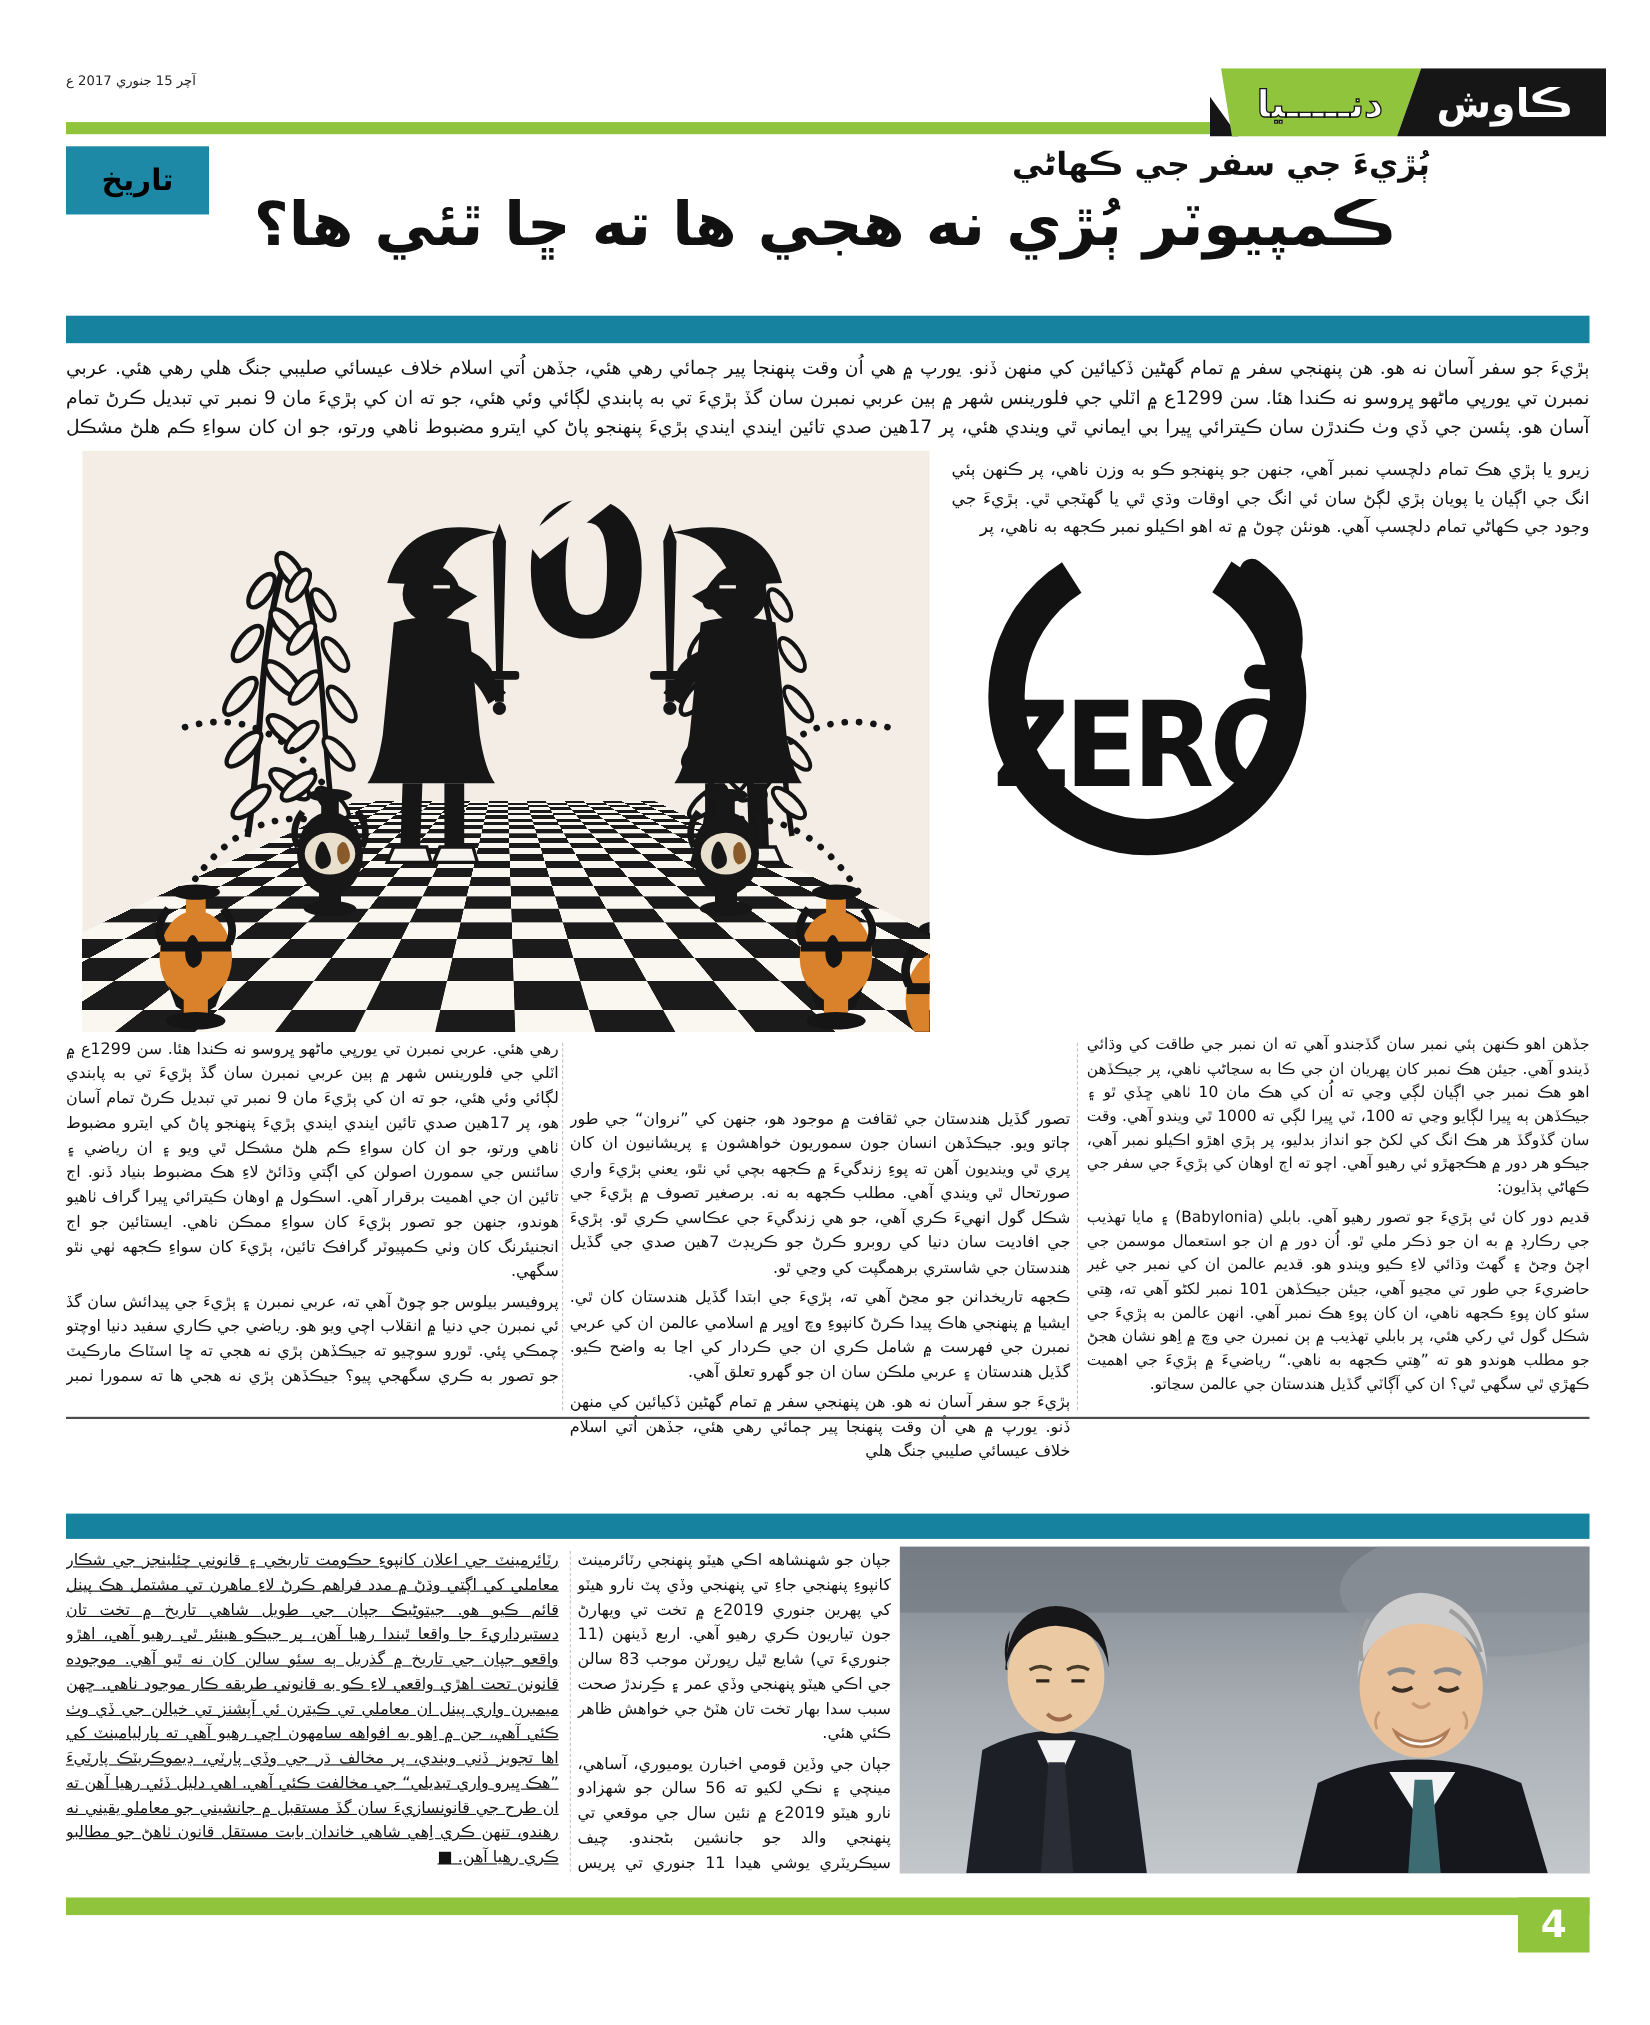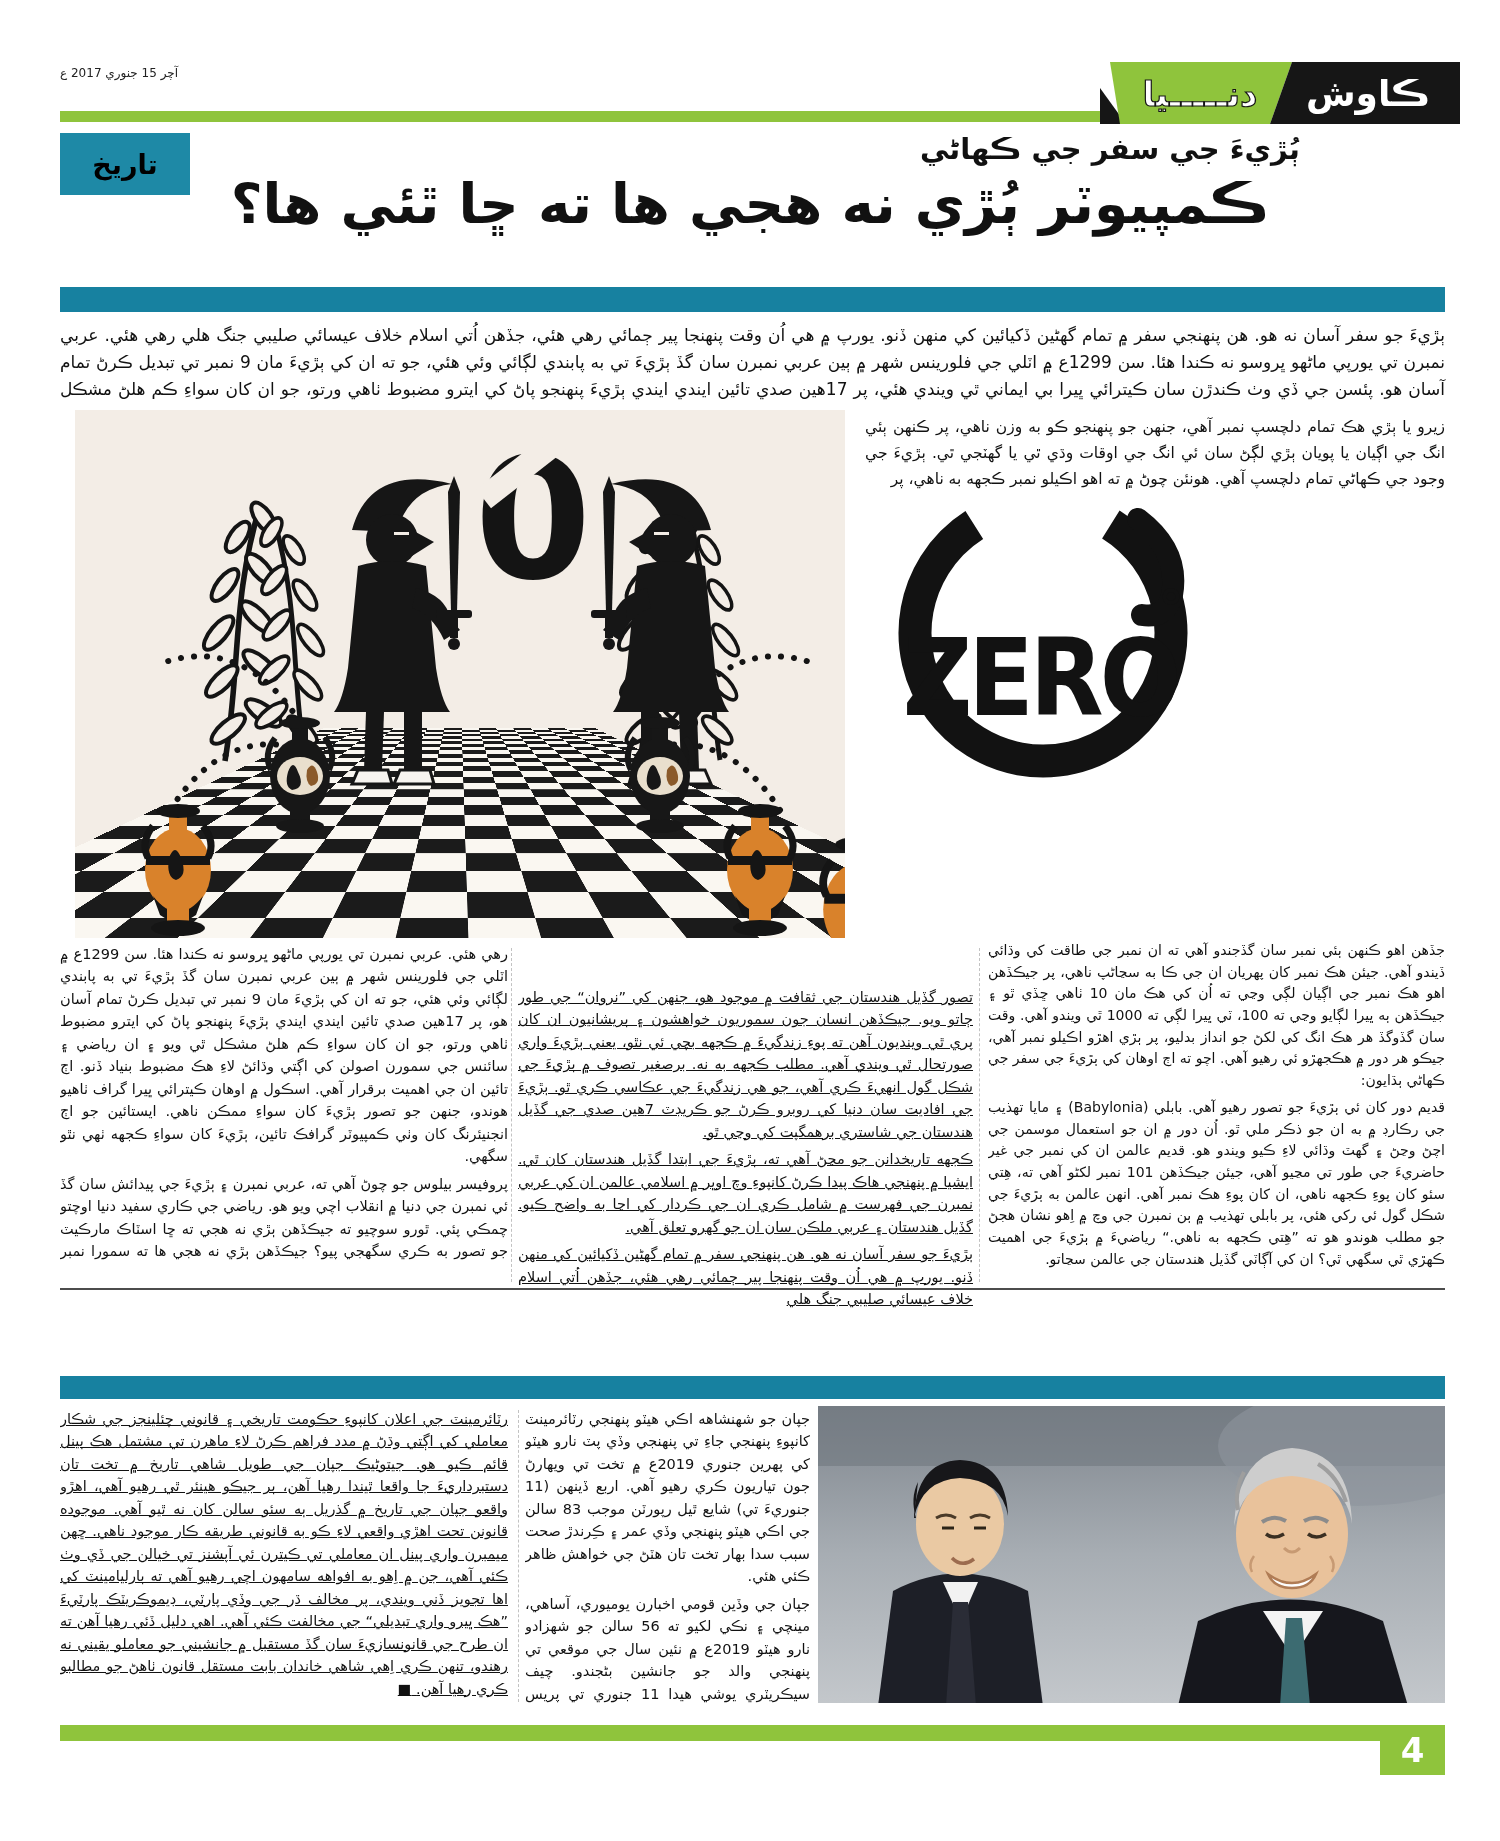--- a/index.html
+++ b/index.html
@@ -25,21 +25,21 @@
   .illus{left:75px;top:410px;width:770px;height:528px;background:#f3ede6;overflow:hidden;}
   .checker{position:absolute;left:-38%;bottom:-50px;width:176%;height:2400px;
     background:repeating-conic-gradient(#1b1b1b 0% 25%, #faf7f1 25% 50%);
     background-size:172px 172px;transform:perspective(500px) rotateX(57deg);transform-origin:50% 100%;}
   .illus svg{position:absolute;left:0;top:0;}
   
   .rcol-top{left:865px;top:414px;width:580px;font-size:15.5px;line-height:1.68;}
   .zerologo{left:880px;top:455px;width:330px;height:345px;}
   .rcol-body{left:988px;top:940px;width:457px;height:348px;font-size:14px;line-height:1.55;overflow:hidden;}
   .colL{left:60px;top:943px;width:448px;height:322px;font-size:14.5px;line-height:1.55;overflow:hidden;}
-  .colM{left:518px;top:986px;width:455px;height:330px;font-size:14.5px;line-height:1.55;overflow:hidden;text-decoration:underline;}
+  .colM{left:518px;top:1007px;width:455px;height:330px;font-size:14.5px;line-height:1.55;overflow:hidden;}
   .col p{margin:0 0 5px 0;}
   .vline{width:0;border-left:1px dashed #c2c2c2;}
   .v1{left:511px;top:948px;height:334px;} .v2{left:979px;top:948px;height:334px;} .v3{left:518px;top:1410px;height:292px;}
   .divider{left:60px;top:1288px;width:1385px;height:0;border-top:2px solid #4c4c4c;}
   
   .headline2{left:80px;top:1302px;width:1340px;text-align:center;font-weight:bold;font-size:41px;}
   .a2colR{left:525px;top:1408px;width:285px;height:296px;font-size:14.5px;line-height:1.55;overflow:hidden;}
   .a2colL{left:60px;top:1408px;width:448px;height:300px;font-size:14.5px;line-height:1.55;overflow:hidden;text-decoration:underline;}
   .photo{left:818px;top:1406px;width:627px;height:297px;background:#9aa1a8;overflow:hidden;}
   .endmark{font-weight:bold;}

